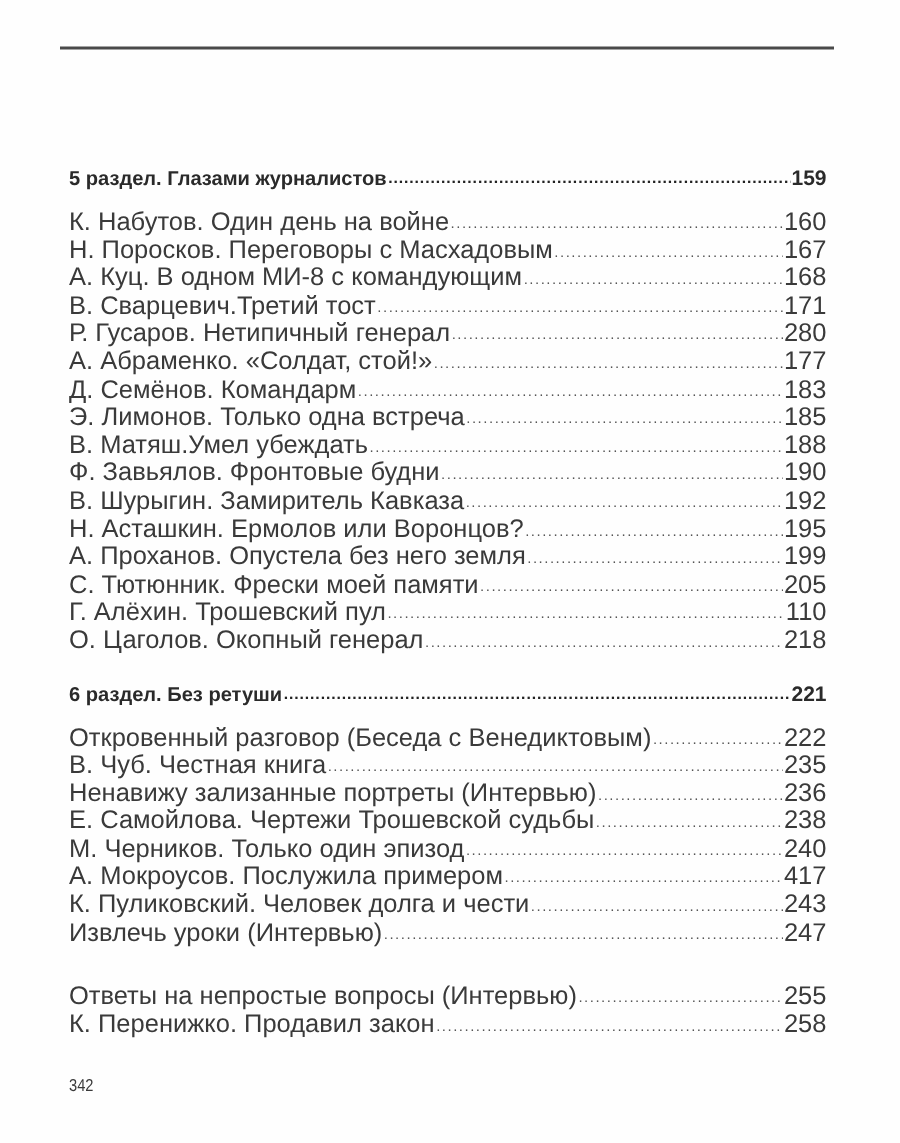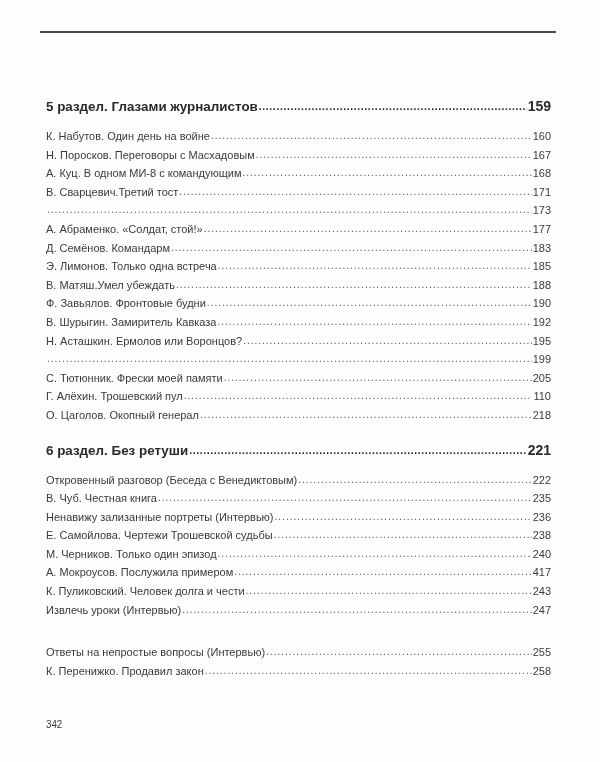--- a/index.html
+++ b/index.html
@@ -1,22 +1,22 @@
 <!DOCTYPE html>
 <html><head>
 <meta charset="utf-8">
 <style>
   html, body { margin: 0; padding: 0; }
   body {
     width: 600px; height: 762px; background: #fefefe; position: relative; overflow: hidden;
     font-family: "Liberation Sans", "DejaVu Sans", sans-serif; color: #3a3a3a;
   }
   .top-rule { position: absolute; left: 40px; top: 31px; width: 516px; height: 2px; background: #4a4a4a; }
-  .toc { position: absolute; left: 46px; top: 95px; width: 505px; }
-  .row { display: flex; align-items: baseline; height: 18.6px; font-size: 11px; line-height: 18.6px; white-space: nowrap; }
+  .toc { position: absolute; left: 46px; top: 107px; width: 505px; }
+  .row { display: flex; align-items: baseline; height: 18.6px; font-size: 17px; line-height: 18.6px; white-space: nowrap; }
   .row .title { flex: 0 0 auto; }
   .row .leader { flex: 1 1 auto; overflow: hidden; margin: 0 1px; position: relative; top: -1px; letter-spacing: 1px; color: #555; }
   .row .leader::before { content: "....................................................................................................................................................................................................................................................."; font-size: 10px; }
   .row .page { flex: 0 0 auto; text-align: right; }
   .section { font-weight: bold; font-size: 13.4px; color: #2a2a2a; height: 22px; line-height: 22px; }
   .section .leader { color: #222; }
   .section .leader::before { font-weight: bold; font-size: 10.5px; letter-spacing: 0.6px; }
   .section .page { font-size: 14px; text-align: center; }
   .gap-after-section { height: 10px; }
   .gap-before-section { height: 14px; }
@@ -49,22 +49,23 @@
       <span class="title">А. Куц. В одном МИ-8 с командующим</span>
       <span class="leader"></span>
       <span class="page">168</span>
     </div>
   <div class="row">
       <span class="title">В. Сварцевич.Третий тост</span>
       <span class="leader"></span>
       <span class="page">171</span>
     </div>
   <div class="row">
+      <span class="title">Р. Гусаров. Нетипичный генерал</span>
       <span class="leader"></span>
-      <span class="page">173</span>
+      <span class="page">280</span>
     </div>
   <div class="row">
       <span class="title">А. Абраменко. «Солдат, стой!»</span>
       <span class="leader"></span>
       <span class="page">177</span>
     </div>
   <div class="row">
       <span class="title">Д. Семёнов. Командарм</span>
       <span class="leader"></span>
       <span class="page">183</span>
@@ -88,20 +89,21 @@
       <span class="title">В. Шурыгин. Замиритель Кавказа</span>
       <span class="leader"></span>
       <span class="page">192</span>
     </div>
   <div class="row">
       <span class="title">Н. Асташкин. Ермолов или Воронцов?</span>
       <span class="leader"></span>
       <span class="page">195</span>
     </div>
   <div class="row">
+      <span class="title">А. Проханов. Опустела без него земля</span>
       <span class="leader"></span>
       <span class="page">199</span>
     </div>
   <div class="row">
       <span class="title">С. Тютюнник. Фрески моей памяти</span>
       <span class="leader"></span>
       <span class="page">205</span>
     </div>
   <div class="row">
       <span class="title">Г. Алёхин. Трошевский пул</span>

